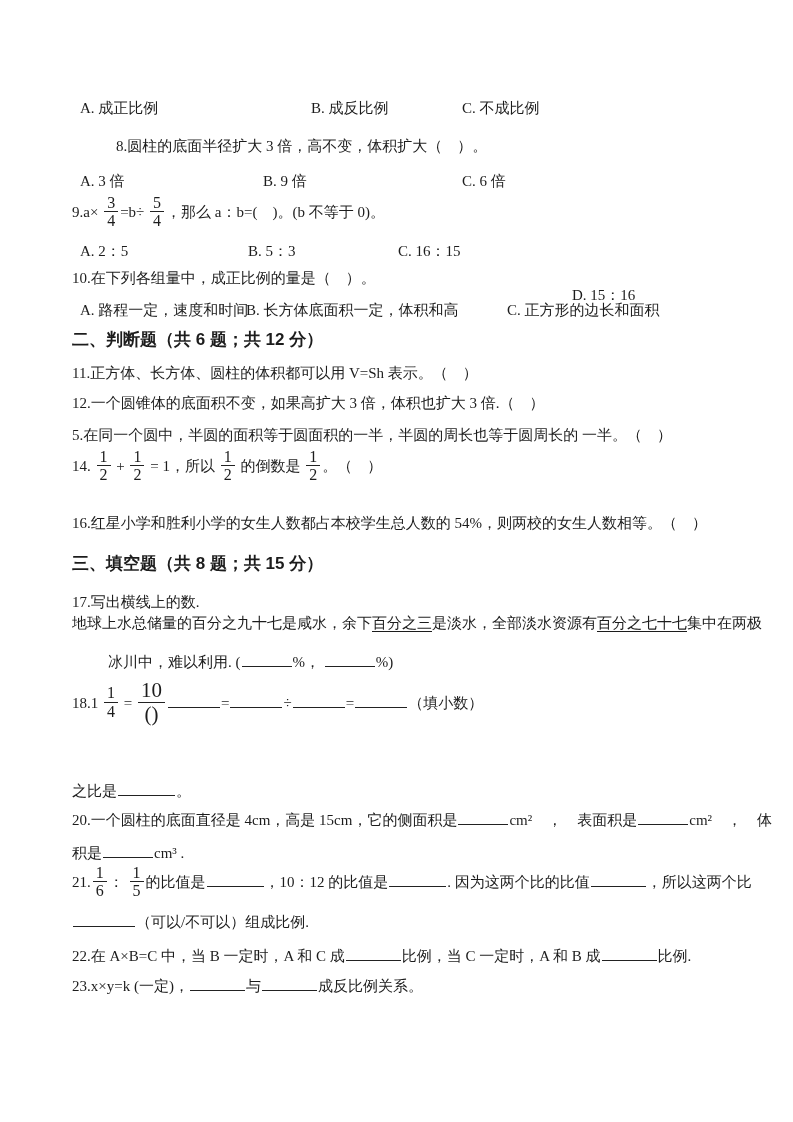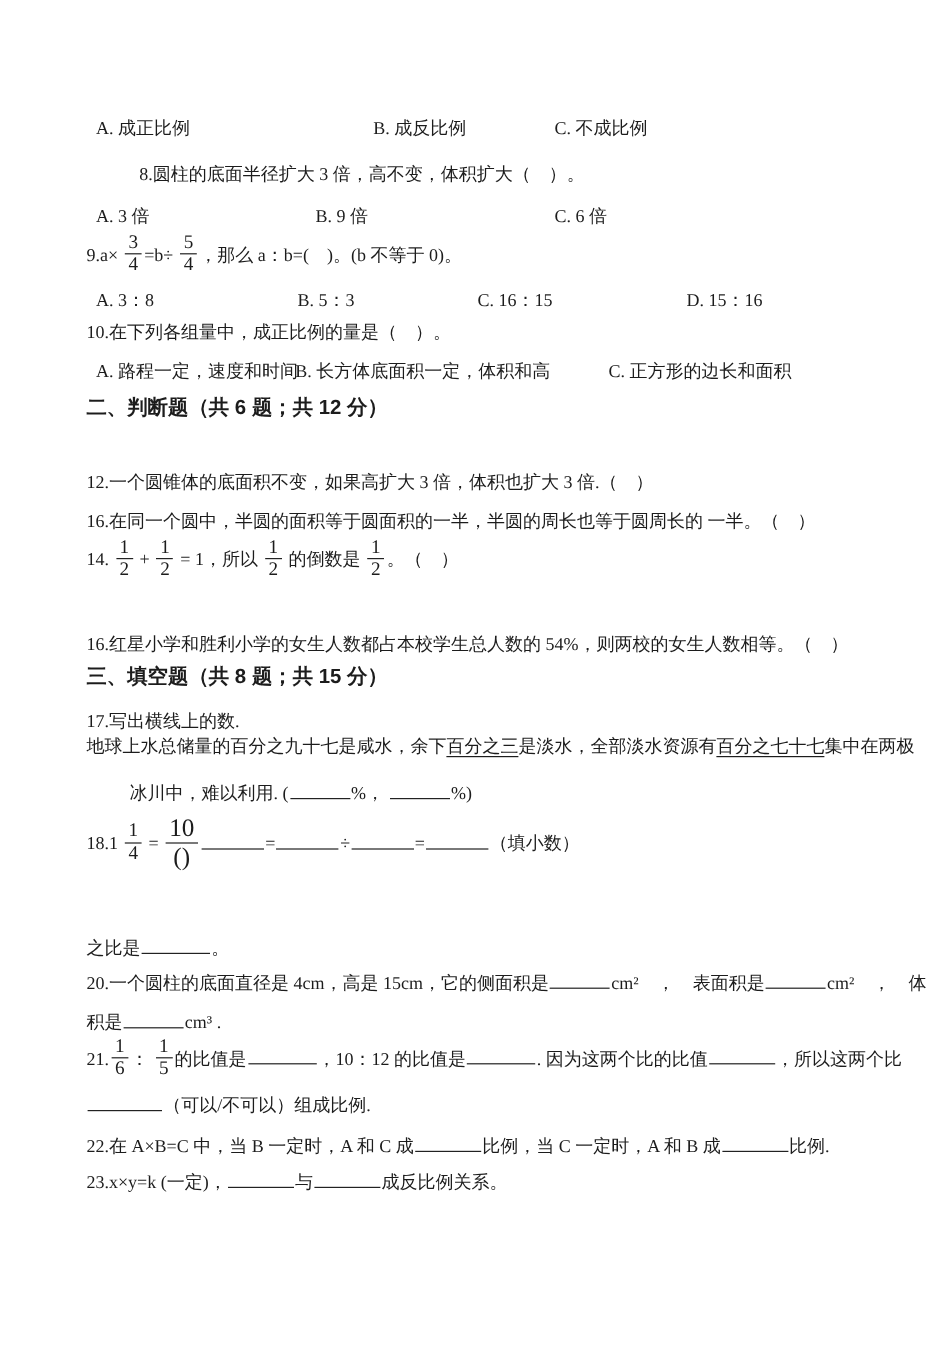--- a/index.html
+++ b/index.html
@@ -43,28 +43,29 @@
 </style>
 </head>
 <body>
 
 <div class="page">
   <div id="content" class="content">
       <div class="line options" style="top: 97px;"><span class="opt" style="left: 80px;">A. 成正比例</span><span class="opt" style="left: 263px; margin-left: 48px;">B. 成反比例</span><span class="opt" style="left: 462px;">C. 不成比例</span></div>
       <div class="line p" style="top: 135px; left: 72px; margin-left: 44px;"><span class="t">8.圆柱的底面半径扩大 3 倍，高不变，体积扩大（　）。</span></div>
       <div class="line options" style="top: 170px;"><span class="opt" style="left: 80px;">A. 3 倍</span><span class="opt" style="left: 263px;">B. 9 倍</span><span class="opt" style="left: 462px;">C. 6 倍</span></div>
       <div class="line p" style="top: 196px; left: 72px;"><span class="t">9.a× </span><span class="frac"><span class="num">3</span><span class="den">4</span></span><span class="t">=b÷ </span><span class="frac"><span class="num">5</span><span class="den">4</span></span><span class="t">，那么 a：b=(　)。(b 不等于 0)。</span></div>
-      <div class="line options" style="top: 240px;"><span class="opt" style="left: 80px;">A. 3：8</span><span class="opt" style="left: 248px;">B. 5：3</span><span class="opt" style="left: 398px; font-family: Liberation Serif, serif;">C. 16：15</span><span class="opt" style="left: 572px;">D. 15：16</span></div>
+      <div class="line options" style="top: 240px;"><span class="opt" style="left: 80px;">A. 2：5</span><span class="opt" style="left: 248px;">B. 5：3</span><span class="opt" style="left: 398px; font-family: Liberation Serif, serif;">C. 16：15</span><span class="opt" style="left: 572px; margin-top: 44px;">D. 15：16</span></div>
       <div class="line p" style="top: 267px; left: 72px;"><span class="t">10.在下列各组量中，成正比例的量是（　）。</span></div>
       <div class="line options" style="top: 299px;"><span class="opt" style="left: 80px;">A. 路程一定，速度和时间</span><span class="opt" style="left: 246px; text-align: center;">B. 长方体底面积一定，体积和高</span><span class="opt" style="left: 507px;">C. 正方形的边长和面积</span></div>
       <div class="line h" style="top: 329px; left: 72px;"><span class="t">二、判断题（共 6 题；共 12 分）</span></div>
+      <div class="line p" style="top: 362px; left: 72px;"><span class="t">11.正方体、长方体、圆柱的体积都可以用 V=Sh 表示。（　）</span></div>
       <div class="line p" style="top: 392px; left: 72px;"><span class="t">12.一个圆锥体的底面积不变，如果高扩大 3 倍，体积也扩大 3 倍.（　）</span></div>
-      <div class="line p" style="top: 424px; left: 72px;"><span class="t">16.在同一个圆中，半圆的面积等于圆面积的一半，半圆的周长也等于圆周长的 一半。（　）</span></div>
+      <div class="line p" style="top: 424px; left: 72px;"><span class="t">5.在同一个圆中，半圆的面积等于圆面积的一半，半圆的周长也等于圆周长的 一半。（　）</span></div>
       <div class="line p" style="top: 450px; left: 72px;"><span class="t">14. </span><span class="frac"><span class="num">1</span><span class="den">2</span></span><span class="t"> + </span><span class="frac"><span class="num">1</span><span class="den">2</span></span><span class="t"> = 1，所以 </span><span class="frac"><span class="num">1</span><span class="den">2</span></span><span class="t"> 的倒数是 </span><span class="frac"><span class="num">1</span><span class="den">2</span></span><span class="t">。（　）</span></div>
-      <div class="line p" style="top: 527px; left: 72px;"><span class="t">16.红星小学和胜利小学的女生人数都占本校学生总人数的 54%，则两校的女生人数相等。（　）</span></div>
+      <div class="line p" style="top: 512px; left: 72px;"><span class="t">16.红星小学和胜利小学的女生人数都占本校学生总人数的 54%，则两校的女生人数相等。（　）</span></div>
       <div class="line h" style="top: 553px; left: 72px;"><span class="t">三、填空题（共 8 题；共 15 分）</span></div>
       <div class="line p" style="top: 591px; left: 72px;"><span class="t">17.写出横线上的数.</span></div>
       <div class="line p" style="top: 612px; left: 72px;"><span class="t">地球上水总储量的百分之九十七是咸水，余下</span><span class="u">百分之三</span><span class="t">是淡水，全部淡水资源有</span><span class="u">百分之七十七</span><span class="t">集中在两极</span></div>
       <div class="line p" style="top: 651px; left: 72px; margin-left: 36px;"><span class="t">冰川中，难以利用. (</span><span class="blank" style="width: 50px;"></span><span class="t">%， </span><span class="blank" style="width: 50px;"></span><span class="t">%)</span></div>
       <div class="line p" style="top: 681px; left: 72px;"><span class="t">18.1 </span><span class="frac"><span class="num">1</span><span class="den">4</span></span><span class="t"> = </span><span class="frac l"><span class="num">10</span><span class="den">()</span></span><span class="blank" style="width: 52px;"></span><span class="t">=</span><span class="blank" style="width: 52px;"></span><span class="t">÷</span><span class="blank" style="width: 52px;"></span><span class="t">=</span><span class="blank" style="width: 52px;"></span><span class="t">（填小数）</span></div>
       <div class="line p" style="top: 780px; left: 72px;"><span class="t">之比是</span><span class="blank" style="width: 57px;"></span><span class="t">。</span></div>
       <div class="line p" style="top: 809px; left: 72px;"><span class="t">20.一个圆柱的底面直径是 4cm，高是 15cm，它的侧面积是</span><span class="blank" style="width: 50px;"></span><span class="t">cm²　，　表面积是</span><span class="blank" style="width: 50px;"></span><span class="t">cm²　，　体</span></div>
       <div class="line p" style="top: 842px; left: 72px;"><span class="t">积是</span><span class="blank" style="width: 50px;"></span><span class="t">cm³ .</span></div>
       <div class="line p" style="top: 866px; left: 72px;"><span class="t">21.</span><span class="frac"><span class="num">1</span><span class="den">6</span></span><span class="t">： </span><span class="frac"><span class="num">1</span><span class="den">5</span></span><span class="t">的比值是</span><span class="blank" style="width: 57px;"></span><span class="t">，10：12 的比值是</span><span class="blank" style="width: 57px;"></span><span class="t">. 因为这两个比的比值</span><span class="blank" style="width: 55px;"></span><span class="t">，所以这两个比</span></div>
       <div class="line p" style="top: 911px; left: 72px;"><span class="blank" style="width: 62px;"></span><span class="t">（可以/不可以）组成比例.</span></div>

